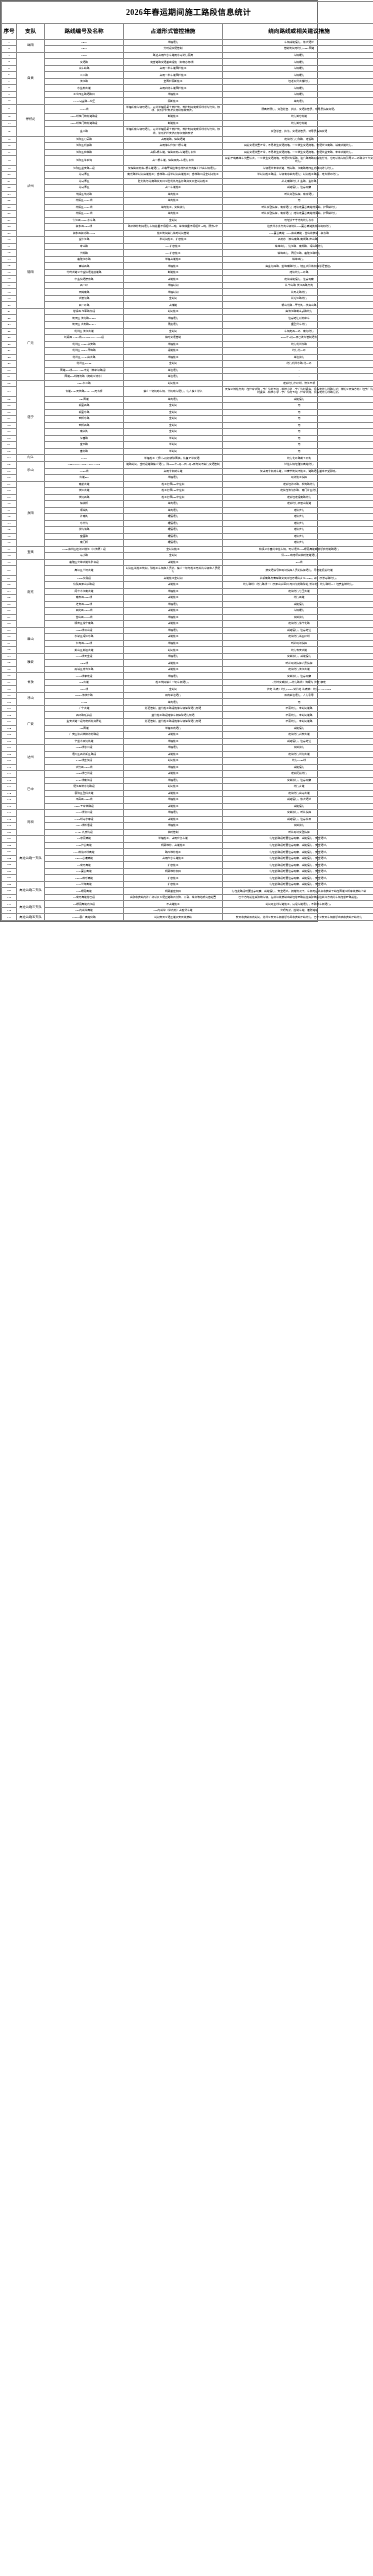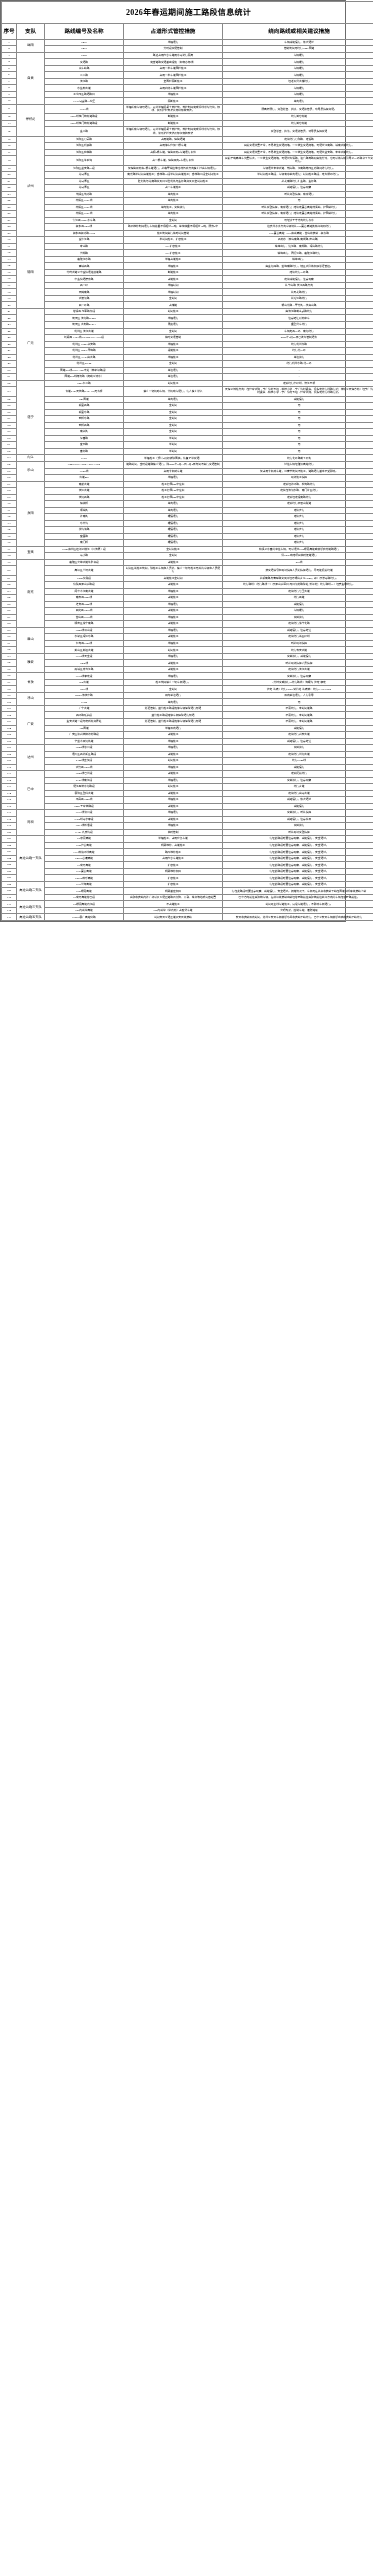--- a/index.html
+++ b/index.html
@@ -3,21 +3,21 @@
 <meta charset="utf-8">
 <title>2026年春运期间施工路段信息统计</title>
 <style>
   html,body{margin:0;padding:0;background:#ffffff;}
   body{
     font-family:"Liberation Serif","DejaVu Serif",serif;
     color:#000;
     -webkit-font-smoothing:none;
   }
   #sheet{
-    width:346px;
+    width:318px;
     margin:0;
     background:#fff;
     box-sizing:border-box;
     border:0.5px solid #6b6b6b;
   }
   table{
     width:374px;
     border-collapse:collapse;
     table-layout:fixed;
   }

